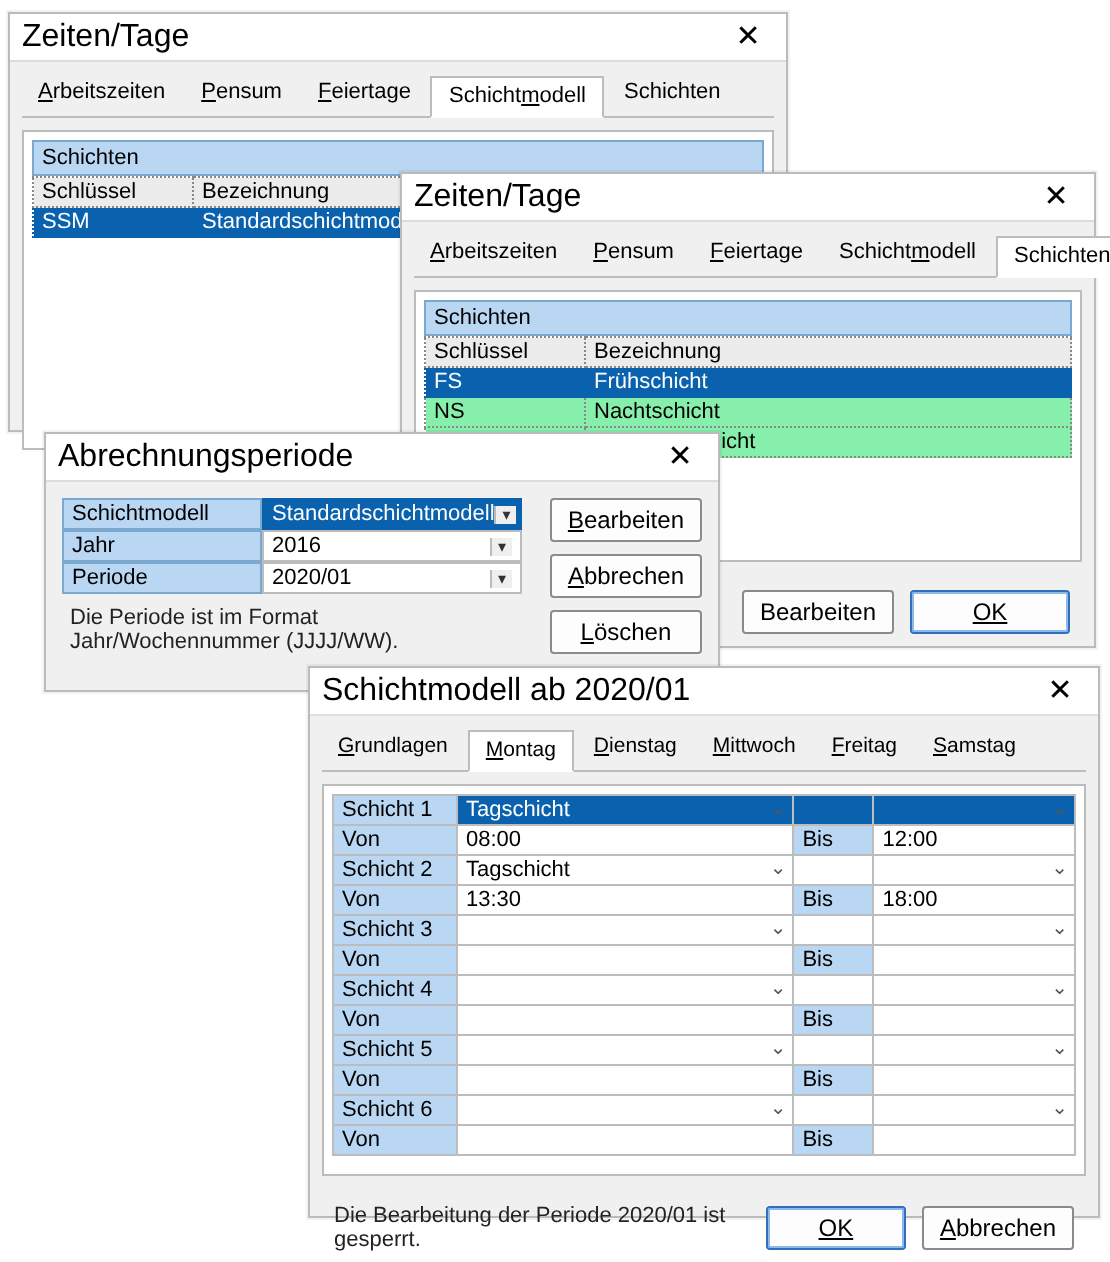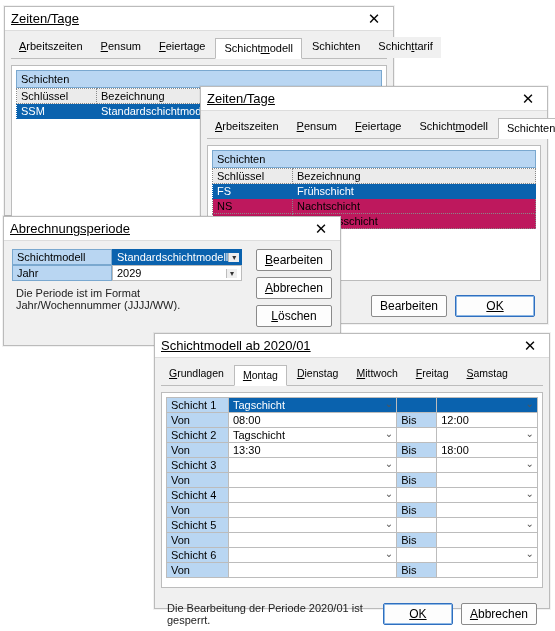--- a/index.html
+++ b/index.html
@@ -21,21 +21,21 @@
   }
   .titlebar {
     display: flex;
     align-items: center;
     justify-content: space-between;
     height: 24px;
     padding: 0 6px;
     background: #ffffff;
     border-bottom: 1px solid #ddd;
   }
-  .titlebar .title { font-size: 13px; text-decoration: underline; }
+  .titlebar .title { font-size: 16px; }
   .close-x {
     width: 26px;
     text-align: center;
     font-size: 15px;
     line-height: 1;
     cursor: pointer;
     user-select: none;
   }
   .tabs {
     display: flex;
@@ -68,21 +68,21 @@
     display: table;
     width: 100%;
     border-collapse: collapse;
     background: #ffffff;
   }
   .table-head-row, .table-row { display: table-row; }
   .th, .td {
     display: table-cell;
     border: 1px dotted #888;
     padding: 1px 4px;
-    background: #be185d;
+    background: #86efac;
     height: 14px;
   }
   .th { background: #ebebeb; font-weight: 400; }
   .section-header {
     background: #b9d6f2;
     padding: 2px 4px;
     font-weight: 400;
     border: 1px solid #7aa8cf;
   }
   .selected-row .td { background: #0a62ae; color: #ffffff; border-color:#0a62ae; }
@@ -182,21 +182,20 @@
   <div class="titlebar">
     <span class="title">Zeiten/Tage</span>
     <span class="close-x">✕</span>
   </div>
   <div class="tabs" id="tabs1">
       <div class="tab"><span class="mnemonic">A</span>rbeitszeiten</div>
       <div class="tab"><span class="mnemonic">P</span>ensum</div>
       <div class="tab"><span class="mnemonic">F</span>eiertage</div>
       <div class="tab active">Schicht<span class="mnemonic">m</span>odell</div>
       <div class="tab">Schichten</div>
-      <div class="tab">Schich<span class="mnemonic">t</span>tarif</div>
     </div>
   <div class="content" style="height:160px;">
     <div class="section-header">Schichten</div>
     <div class="table">
       <div class="table-head-row">
         <div class="th" style="width:80px">Schlüssel</div>
         <div class="th">Bezeichnung</div>
       </div>
       <div class="table-row selected-row">
         <div class="td">SSM</div>
@@ -238,21 +237,21 @@
         <div class="td">Sonntagsschicht</div>
       </div>
     </div>
   </div>
   <div class="footer">
     <span class="btn">Bearbeiten</span>
     <span class="btn default" style="min-width:80px"><span class="mnemonic">OK</span></span>
   </div>
 </div>
 
-<div class="dialog" style="left:3px; top:216px; width:338px; height:130px;">
+<div class="dialog" style="left:22px; top:216px; width:338px; height:130px;">
   <div class="titlebar">
     <span class="title">Abrechnungsperiode</span>
     <span class="close-x">✕</span>
   </div>
   <div style="display:flex; gap:10px; padding:8px;">
     <div style="flex:1;">
       <div style="display:table; border-collapse:collapse;">
         <div class="label-row">
           <div class="label-cell">
               <div class="kv-label">Schichtmodell</div>
@@ -263,21 +262,32 @@
                 <span class="dropdown-arrow">▾</span>
               </div>
             </div>
         </div>
         <div class="label-row">
           <div class="label-cell">
               <div class="kv-label">Jahr</div>
             </div>
           <div class="value-cell">
               <div class="kv-value">
-                <span>2029</span>
+                <span>2016</span>
+                <span class="dropdown-arrow">▾</span>
+              </div>
+            </div>
+        </div>
+        <div class="label-row">
+          <div class="label-cell">
+              <div class="kv-label">Periode</div>
+            </div>
+          <div class="value-cell">
+              <div class="kv-value">
+                <span>2020/01</span>
                 <span class="dropdown-arrow">▾</span>
               </div>
             </div>
         </div>
       </div>
       <div class="hint" style="white-space:pre-line">Die Periode ist im Format
 Jahr/Wochennummer (JJJJ/WW).</div>
     </div>
     <div class="btn-col">
       <span class="btn"><span class="mnemonic" style="text-decoration:none"><span class="mnemonic">B</span>earbeiten</span></span>

